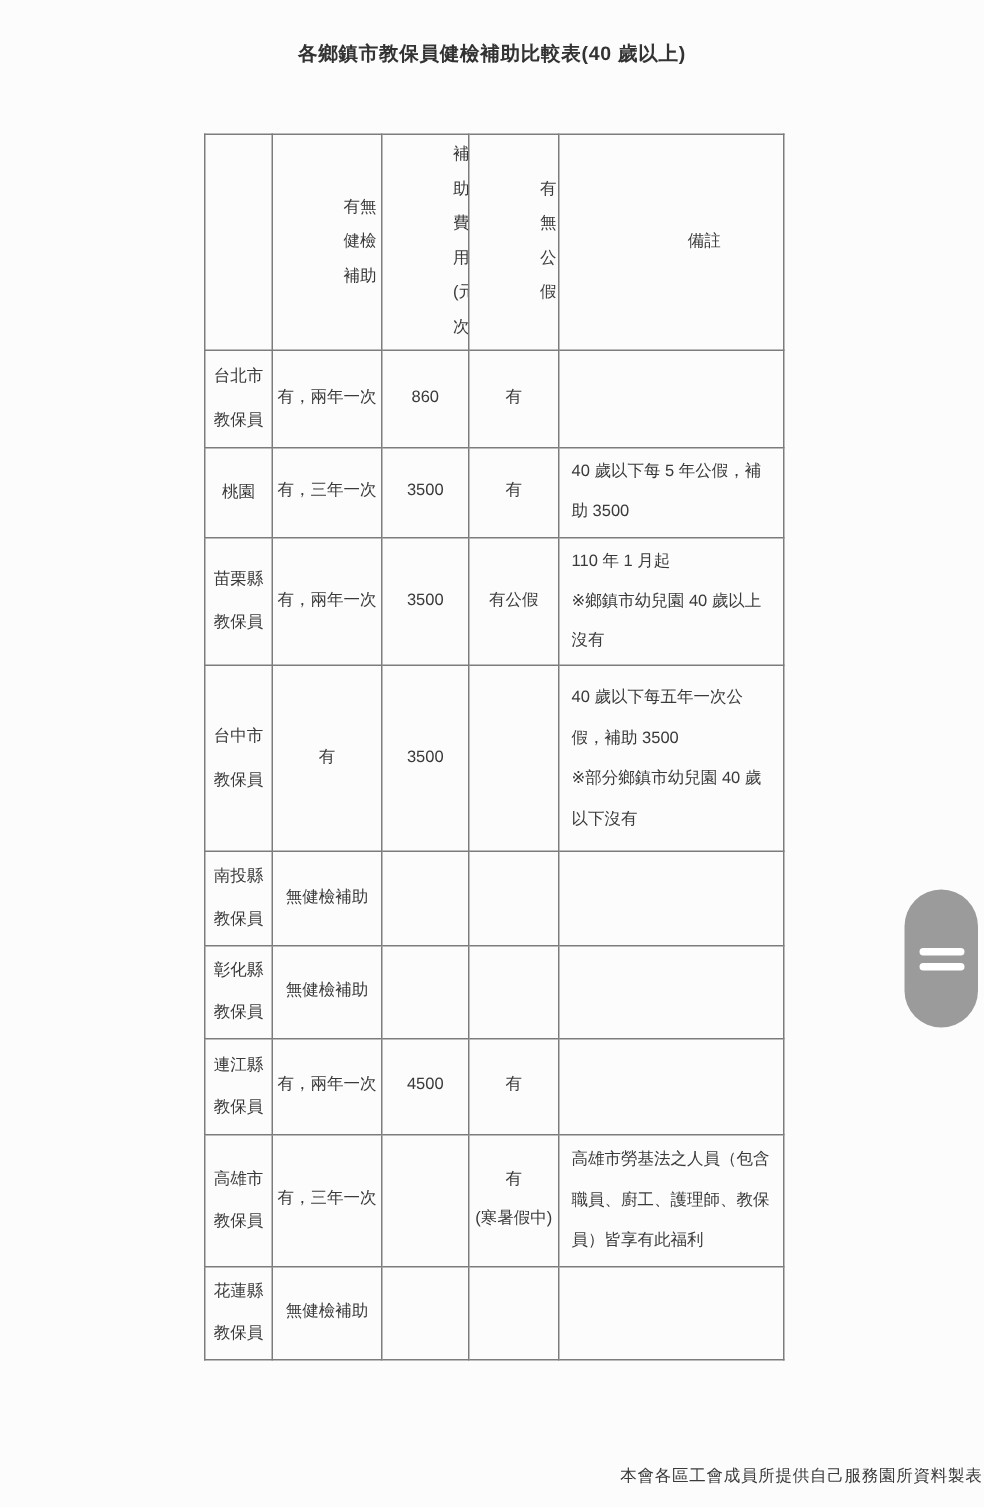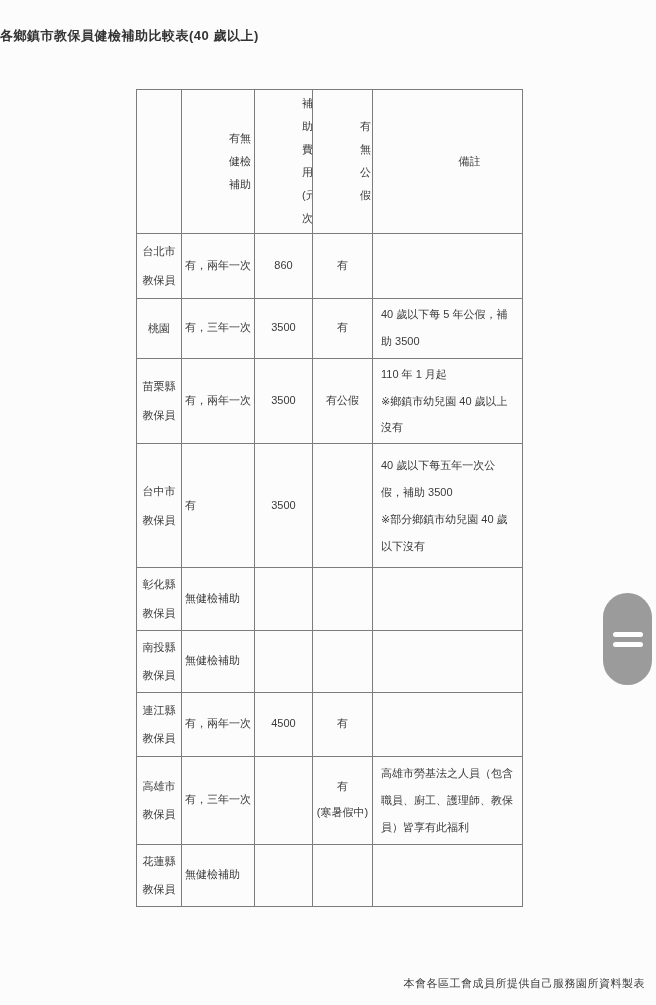--- a/index.html
+++ b/index.html
@@ -12,21 +12,21 @@
     height: 1005px;
     background: #fcfcfc;
     overflow: hidden;
   }
 
   .title {
     position: absolute;
     top: 27px;
     left: 0;
     width: 100%;
-    text-align: left;
+    text-align: center;
     font-size: 13px;
     font-weight: 600;
     color: #333333;
     letter-spacing: 0.5px;
   }
 
   table.cmp-table {
     position: absolute;
     left: 136px;
     top: 89px;
@@ -48,29 +48,29 @@
     overflow: hidden;
   }
 
   .cmp-table th {
     text-align: center;
     line-height: 2.1;
     padding-left: 47px;
   }
 
   td.city    { text-align: center; padding: 2px 1px; line-height: 2.6; }
-  td.subsidy { }
+  td.subsidy { text-align: center; }
   td.fee     { text-align: center; margin-top: 28px; }
   td.leave   { text-align: center; }
   td.remark  { text-align: left; padding: 2px 5px 2px 8px; line-height: 2.45; }
 
   .footer-note {
     position: absolute;
     top: 976px;
-    right: 11px;
+    right: 1px;
     font-size: 11px;
     color: #3a3a3a;
     letter-spacing: 0.5px;
     margin-left: 48px;
   }
 
   .floating-handle {
     position: absolute;
     left: 603px;
     top: 593px;
@@ -146,29 +146,29 @@
       <tr style="height:124px">
         <td class="city">台中市
 教保員</td>
         <td class="subsidy">有</td>
         <td class="fee">3500</td>
         <td class="leave"></td>
         <td class="remark">40 歲以下每五年一次公假，補助 3500
 ※部分鄉鎮市幼兒園 40 歲以下沒有</td>
       </tr>
       <tr style="height:57px">
+        <td class="city">南投縣
+教保員</td>
+        <td class="subsidy">無健檢補助</td>
+        <td class="fee"></td>
+        <td class="leave"></td>
+        <td class="remark"></td>
+      </tr>
+      <tr style="height:57px">
         <td class="city">彰化縣
-教保員</td>
-        <td class="subsidy">無健檢補助</td>
-        <td class="fee"></td>
-        <td class="leave"></td>
-        <td class="remark"></td>
-      </tr>
-      <tr style="height:57px">
-        <td class="city">南投縣
 教保員</td>
         <td class="subsidy">無健檢補助</td>
         <td class="fee"></td>
         <td class="leave"></td>
         <td class="remark"></td>
       </tr>
       <tr style="height:64px">
         <td class="city">連江縣
 教保員</td>
         <td class="subsidy">有，兩年一次</td>

